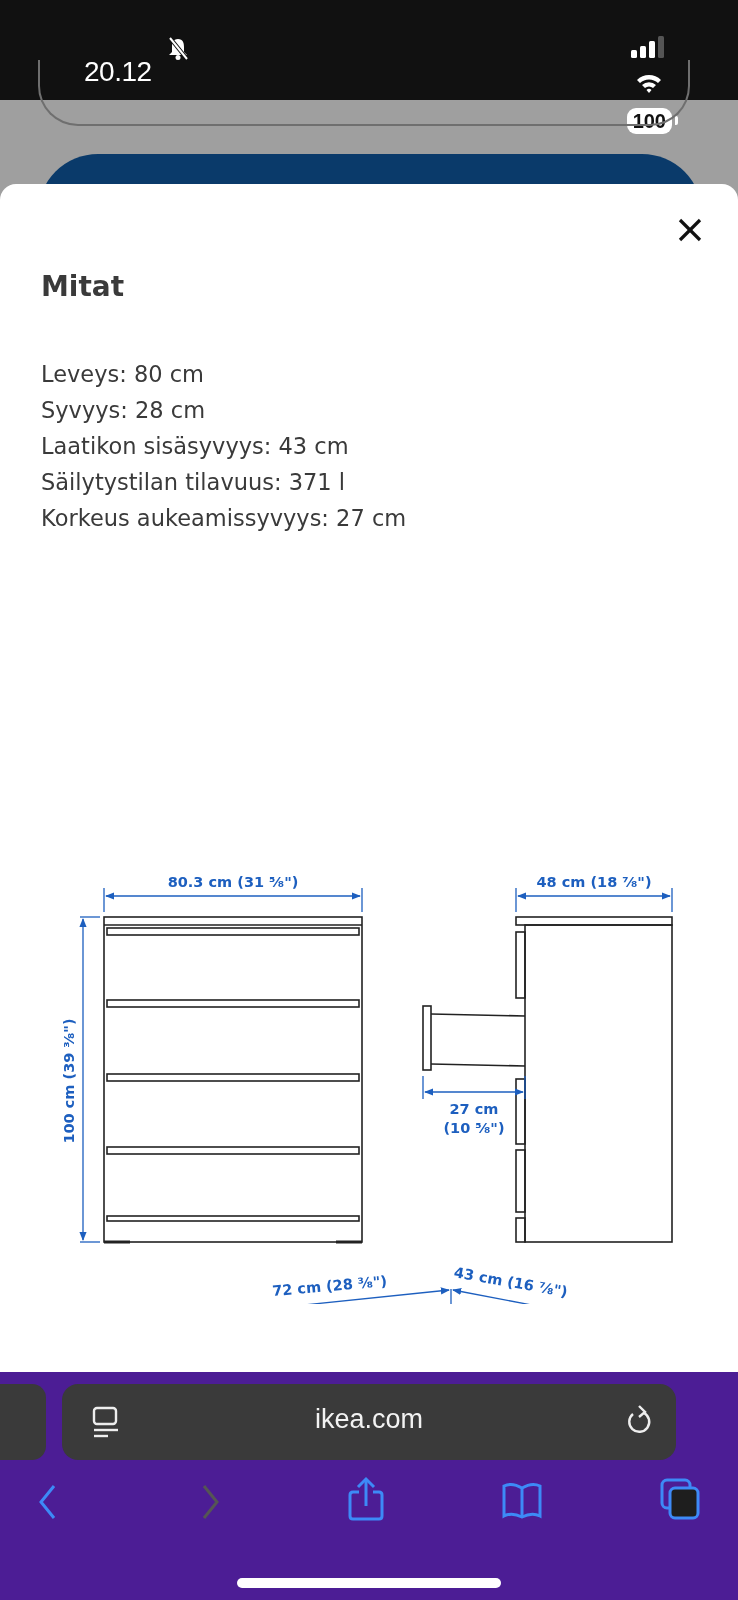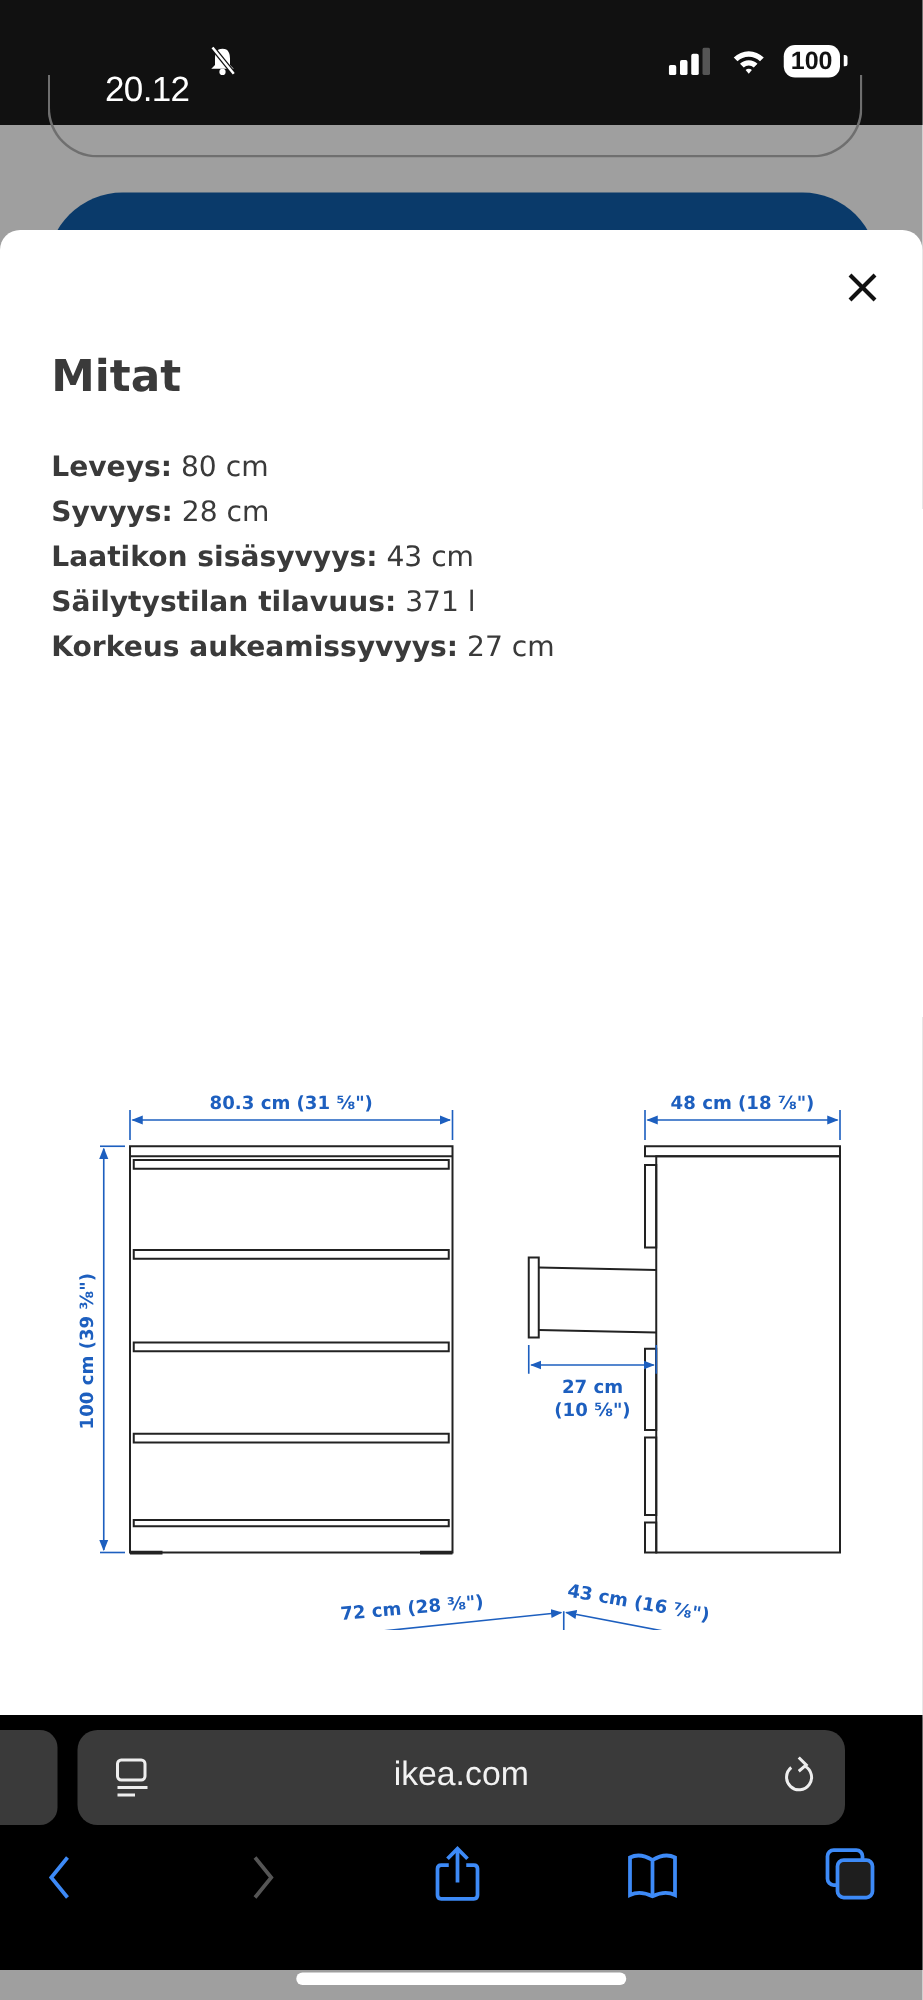--- a/index.html
+++ b/index.html
@@ -10,21 +10,21 @@
   }
   .status-bar {
     position:absolute; left:0; top:0; width:738px; height:100px;
     background:#111111; color:#fff;
   }
   .status-time {
     position:absolute; left:84px; top:32px; font-size:28px; font-weight:400;
     font-family:"Liberation Sans", sans-serif; letter-spacing:-0.5px;margin-top:24px;
   }
   .status-bell { position:absolute; left:166px; top:36px; }
-  .status-right { position:absolute; right:66px; top:36px; display:flex; align-items:center; gap:14px; }
+  .status-right { position:absolute; right:66px; top:36px; display:flex; align-items:center; gap:14px;flex-direction:column; }
   .battery {
     background:#fff; color:#111; border-radius:9px; font-weight:700;
     font-family:"Liberation Sans", sans-serif; font-size:20px;
     padding:1px 6px; line-height:24px; position:relative;
   }
   .battery::after {
     content:""; position:absolute; right:-6px; top:8px; width:3px; height:9px;
     background:#fff; border-radius:0 2px 2px 0;
   }
   .bg-pill {
@@ -37,30 +37,30 @@
   }
   .sheet {
     position:absolute; left:0; top:184px; width:738px; height:1190px;
     background:#ffffff; border-radius:16px 16px 0 0;
   }
   .close-btn {
     position:absolute; right:32px; top:30px; width:32px; height:32px;
     cursor:pointer;
   }
   .title {
-    position:absolute; left:41px; top:98px; margin:0;
-    font-size:35px; font-weight:700; color:#3a3a3a;
+    position:absolute; left:41px; top:86px; margin:0;
+    font-size:28px; font-weight:700; color:#3a3a3a;
   }
   .specs { position:absolute; left:41px; top:172px; list-style:none; margin:0; padding:0; }
   .specs li { font-size:22.5px; color:#3a3a3a; line-height:36px; white-space:nowrap; }
-  .specs .k { font-weight:700;text-align:center; }
+  .specs .k { font-weight:400;text-align:center; }
   .diagram { position:absolute; left:0; top:480px; }
   .dim-text { font-family:"DejaVu Sans", sans-serif; font-weight:700; fill:#1d5fbf; font-size:14.5px; }
   .browser-bar {
-    position:absolute; left:0; top:1372px; width:738px; height:204px; background:#000000;
+    position:absolute; left:0; top:1372px; width:738px; height:228px; background:#4c1d95;
   }
   .tab-stub {
     position:absolute; left:-20px; top:12px; width:66px; height:76px;
     background:#3a3a3a; border-radius:14px;
   }
   .address-bar {
     position:absolute; left:62px; top:12px; width:614px; height:76px;
     background:#3a3a3a; border-radius:16px;
   }
   .url {

